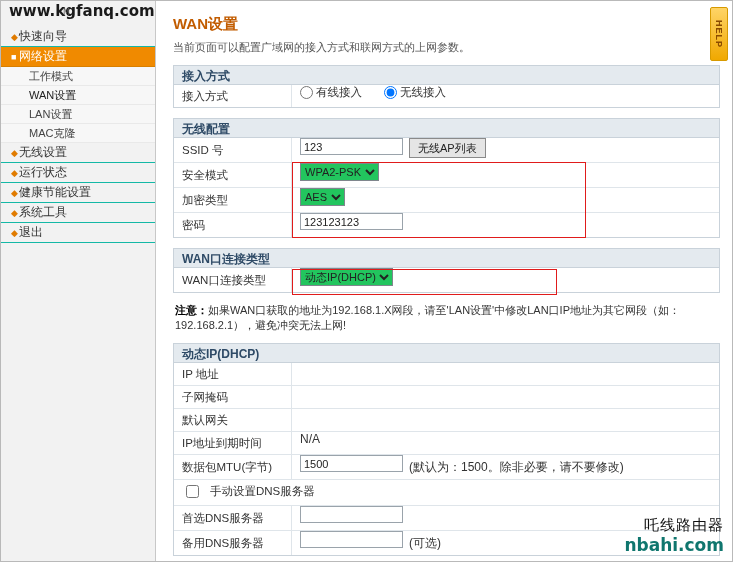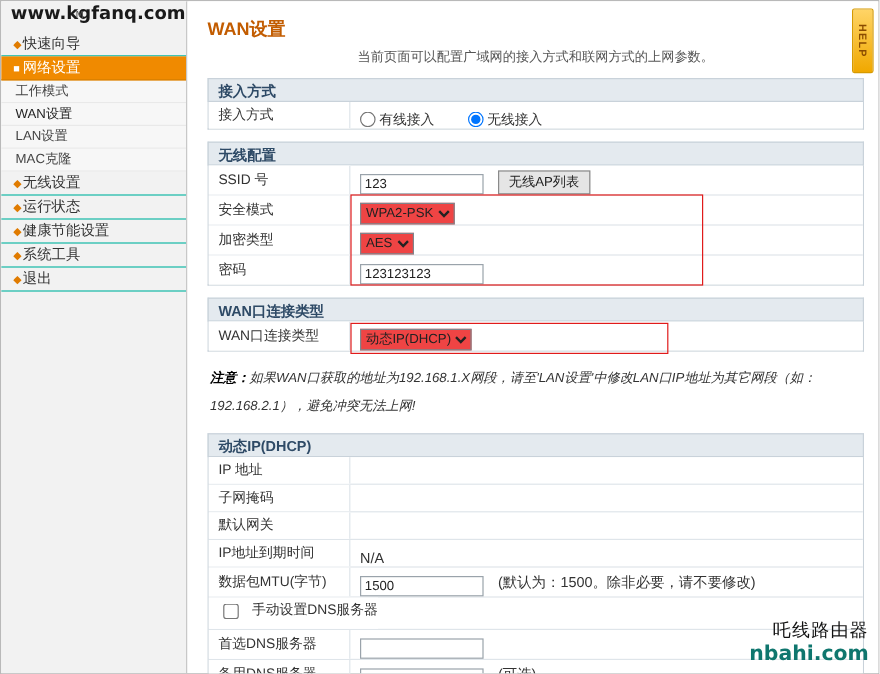--- a/index.html
+++ b/index.html
@@ -43,82 +43,82 @@
   .nav-item .bullet{
     display:inline-block;width:8px;color:#e07b00;font-size:9px;
   }
   .nav-item.active{
     background:#f08a00;color:#ffffff;font-weight:normal;
     border-bottom:1px solid #d87f00;
   }
   .nav-item.active .bullet{color:#ffffff;}
   .nav-sub{
     height:18px;line-height:18px;
-    padding-left:12px;font-size:11px;color:#444;
+    padding-left:28px;font-size:11px;color:#444;
     border-bottom:1px solid #e9e9e9;background:#f7f7f7;cursor:pointer;
   }
   .nav-sub.sel{color:#222;font-weight:normal;}
 
   
   .content{
     position:absolute;left:156px;top:0;right:0;bottom:0;
     background:#ffffff;padding:10px 12px 0 16px;box-sizing:border-box;
   }
   .page-title{
     font-size:15px;color:#d2691e;font-weight:bold;margin:4px 0 6px 0;
     color:#c25c00;
   }
-  .page-desc{font-size:11px;color:#555;margin-bottom:10px;text-align:center;}
+  .page-desc{font-size:11px;color:#555;margin-bottom:10px;}
 
   .panel{margin-bottom:10px;border:1px solid #c9d2da;border-top:none;}
   .panel-head{
     background:#e4eaef;border:1px solid #c9d2da;border-bottom:1px solid #c9d2da;
     height:20px;line-height:20px;font-weight:bold;font-size:12px;color:#2e4a66;
     padding-left:8px;box-sizing:border-box;margin:0 0 0 -1px;width:calc(100% + 2px);
   }
   .rows{background:#fff;}
   .row{
     display:flex;align-items:center;min-height:22px;
     border-bottom:1px solid #dfe5ea;
   }
   .row:last-child{border-bottom:none;}
   .row .lbl{
     width:118px;min-width:118px;padding-left:8px;box-sizing:border-box;
     font-size:11.5px;color:#333;line-height:22px;
     border-right:1px solid #dfe5ea;background:#fff;
   }
-  .row .val{padding-left:8px;flex:1;display:flex;align-items:flex-end;gap:12px;height:22px;}
+  .row .val{padding-left:8px;flex:1;display:flex;align-items:flex-start;gap:6px;height:22px;}
   .row.tall{min-height:24px;}
   .row.tall .lbl,.row.tall .val{line-height:24px;height:24px;}
 
   input[type=text]{
     border:1px solid #9aa3ab;height:15px;font-size:11px;padding:0 3px;
     font-family:"Liberation Sans",sans-serif;color:#222;background:#fff;
     box-sizing:content-box;
   }
   input[type=text].w95{width:95px;}
   select{
-    font-size:11px;height:18px;border:1px solid #7f868d;background:#ef4444;
+    font-size:11px;height:18px;border:1px solid #7f868d;background:#22c55e;
     font-family:"Liberation Sans",sans-serif;color:#222;
   }
   .btn{
     border:1px solid #8a8a8a;background:#e5e5e5;font-size:11px;
     padding:1px 8px;height:20px;line-height:15px;cursor:pointer;
     font-family:"Liberation Sans",sans-serif;color:#222;
   }
   .radio-wrap{display:inline-flex;align-items:center;gap:3px;font-size:11.5px;margin-right:16px;}
   .radio-wrap input{margin:0;}
   .chk-wrap{display:inline-flex;align-items:center;gap:8px;font-size:11.5px;}
 
   .redbox{
     position:absolute;border:1.5px solid #e01b1b;pointer-events:none;
   }
 
   .note{
-    font-size:11px;color:#333;line-height:24px;margin:4px 0 10px 2px;font-style:italic;
+    font-size:11px;color:#333;line-height:15px;margin:4px 0 10px 2px;
   }
   .note b{color:#000;}
 
   
   .help-tab{
     position:absolute;right:4px;top:6px;width:16px;height:52px;
     background:linear-gradient(to bottom,#ffd466,#f0a800);
     border:1px solid #d79a00;border-radius:2px;
     color:#8a4b00;font-size:9px;font-weight:bold;
     display:flex;align-items:center;justify-content:center;

